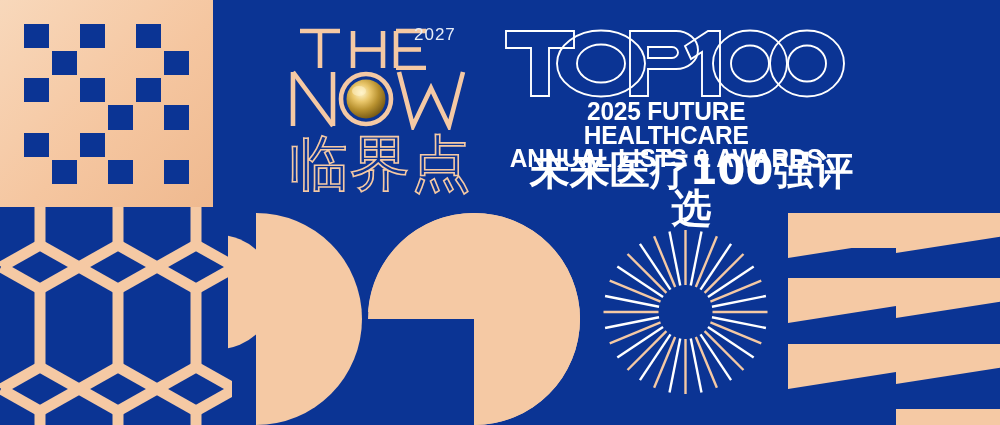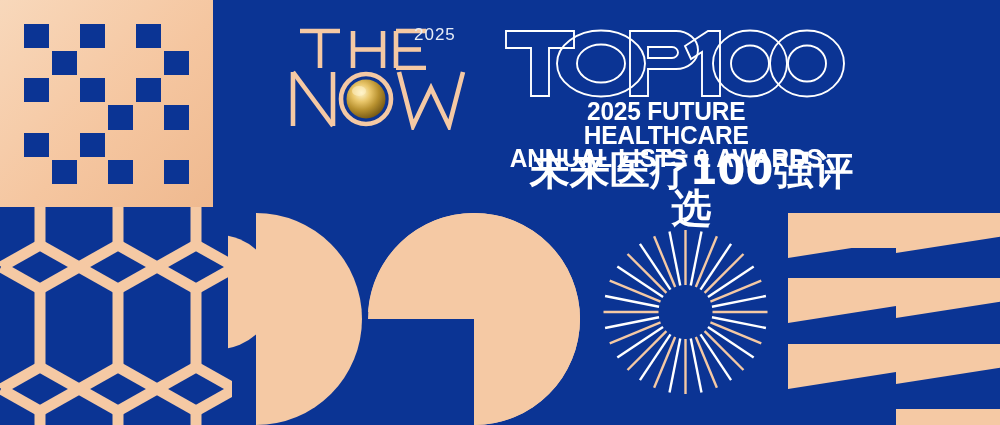--- a/index.html
+++ b/index.html
@@ -252,21 +252,21 @@
             <path d="M56 23.5 H86"></path>
 
           <path d="M99 5 V42"></path>
             <path d="M99 5 H129"></path>
             <path d="M99 23.5 H124"></path>
             <path d="M99 42 H129"></path>
         </g>
       </svg>
     </div>
 
-    <div class="logo-year">2025</div>
+    <div class="logo-year">2027</div>
 
     <div class="logo-now">
       <svg width="188" height="62" viewBox="0 0 188 62" aria-hidden="true">
         <defs>
           <radialGradient id="orb" cx="38%" cy="34%" r="72%">
             <stop offset="0%" stop-color="#fff6d0"></stop>
             <stop offset="32%" stop-color="#e9c66a"></stop>
             <stop offset="62%" stop-color="#b8912f"></stop>
             <stop offset="100%" stop-color="#6d5112"></stop>
           </radialGradient>
@@ -280,20 +280,25 @@
           <circle cx="77" cy="31" r="25"></circle>
 
           <path d="M110 4 L124 58 L142 20 L160 58 L174 4"></path>
         </g>
 
         <circle cx="77" cy="31" r="19.5" fill="url(#orb)"></circle>
         <ellipse cx="70" cy="23" rx="7" ry="5" fill="#fff3c9" opacity="0.55"></ellipse>
       </svg>
     </div>
 
+    <div class="logo-cn">
+      <svg width="192" height="66" viewBox="0 0 192 66" aria-hidden="true">
+        <text x="0" y="54" font-family="DejaVu Sans, Liberation Sans, sans-serif" font-size="60" fill="none" stroke="#f5c9a4" stroke-width="1.6" letter-spacing="1" id="cn-logo-text">临界点</text>
+      </svg>
+    </div>
   </div>
 
   <div class="title-block">
 
     <div class="top100">
       <svg width="345" height="80" viewBox="0 0 345 80" aria-hidden="true">
         <g stroke="#ffffff" stroke-width="1.9" fill="none" stroke-linejoin="miter">
 
           <path d="M6 9 H74 V26 H49 V74 H31 V26 H6 Z"></path>
 

